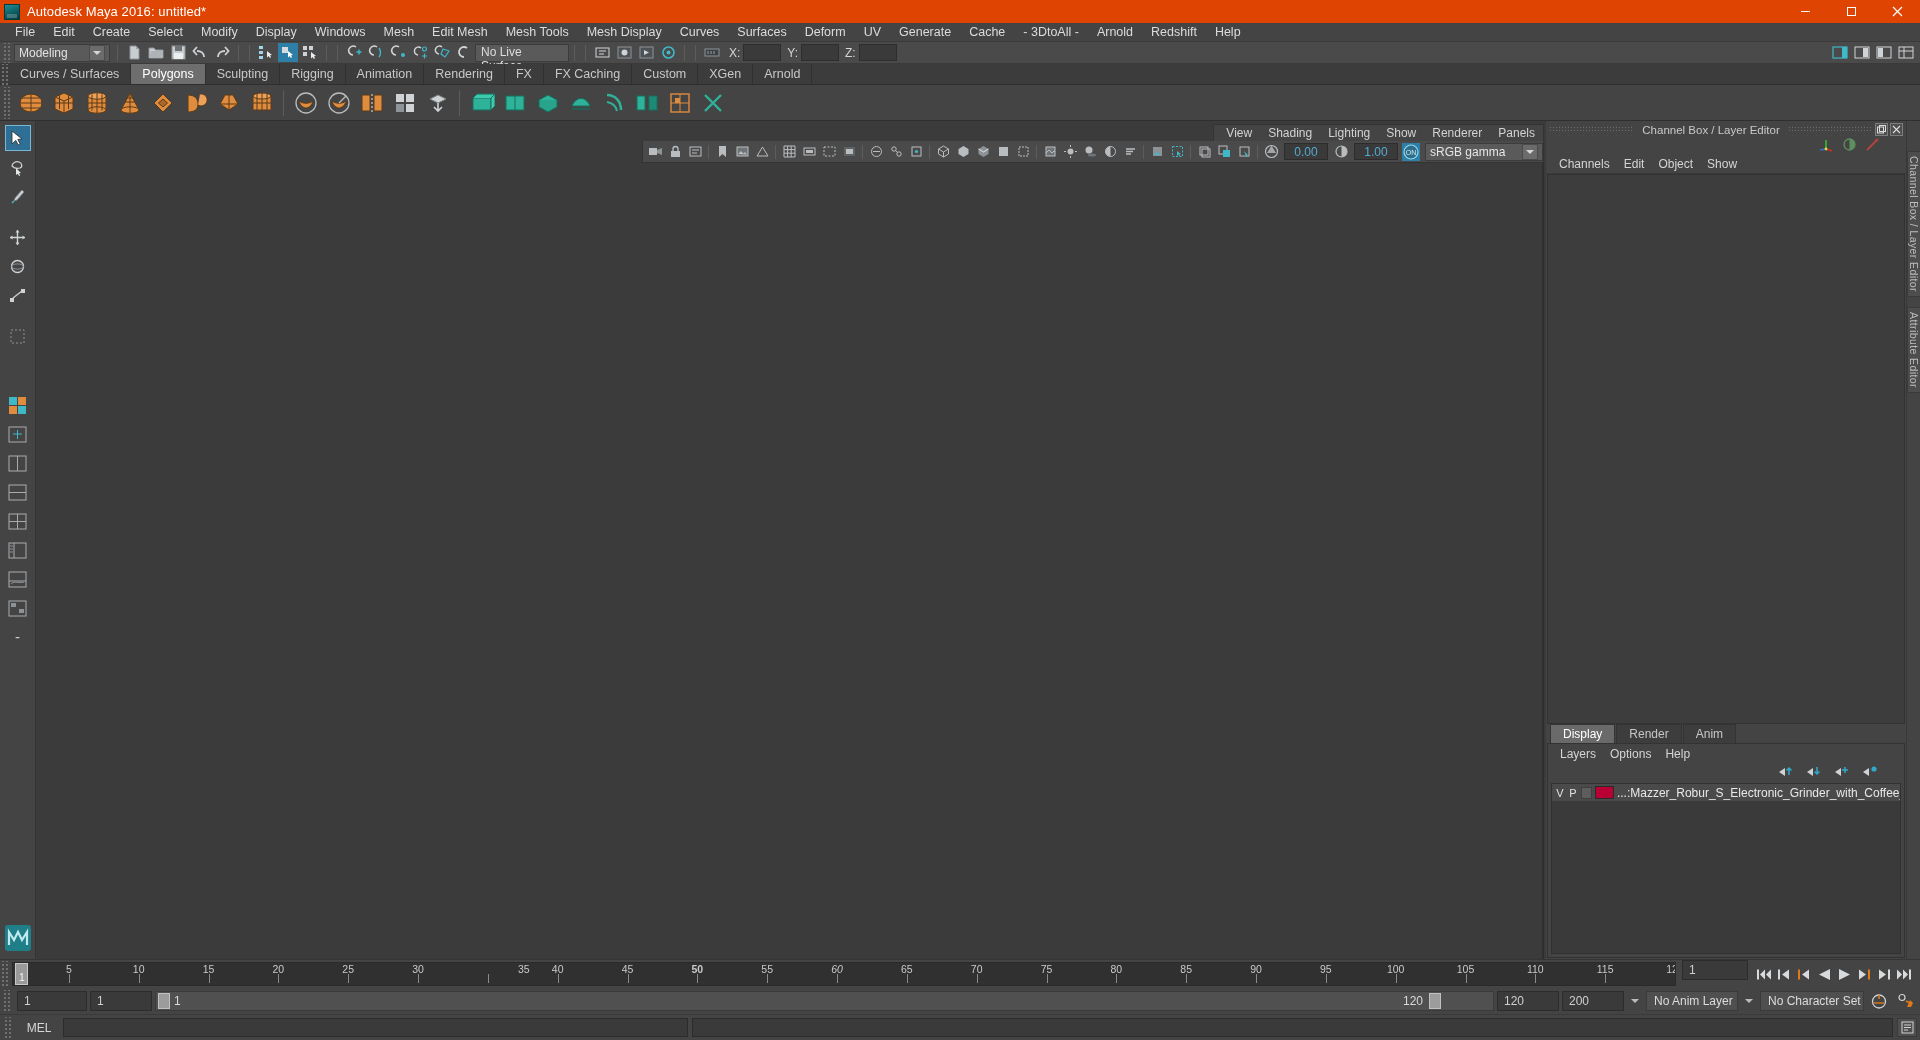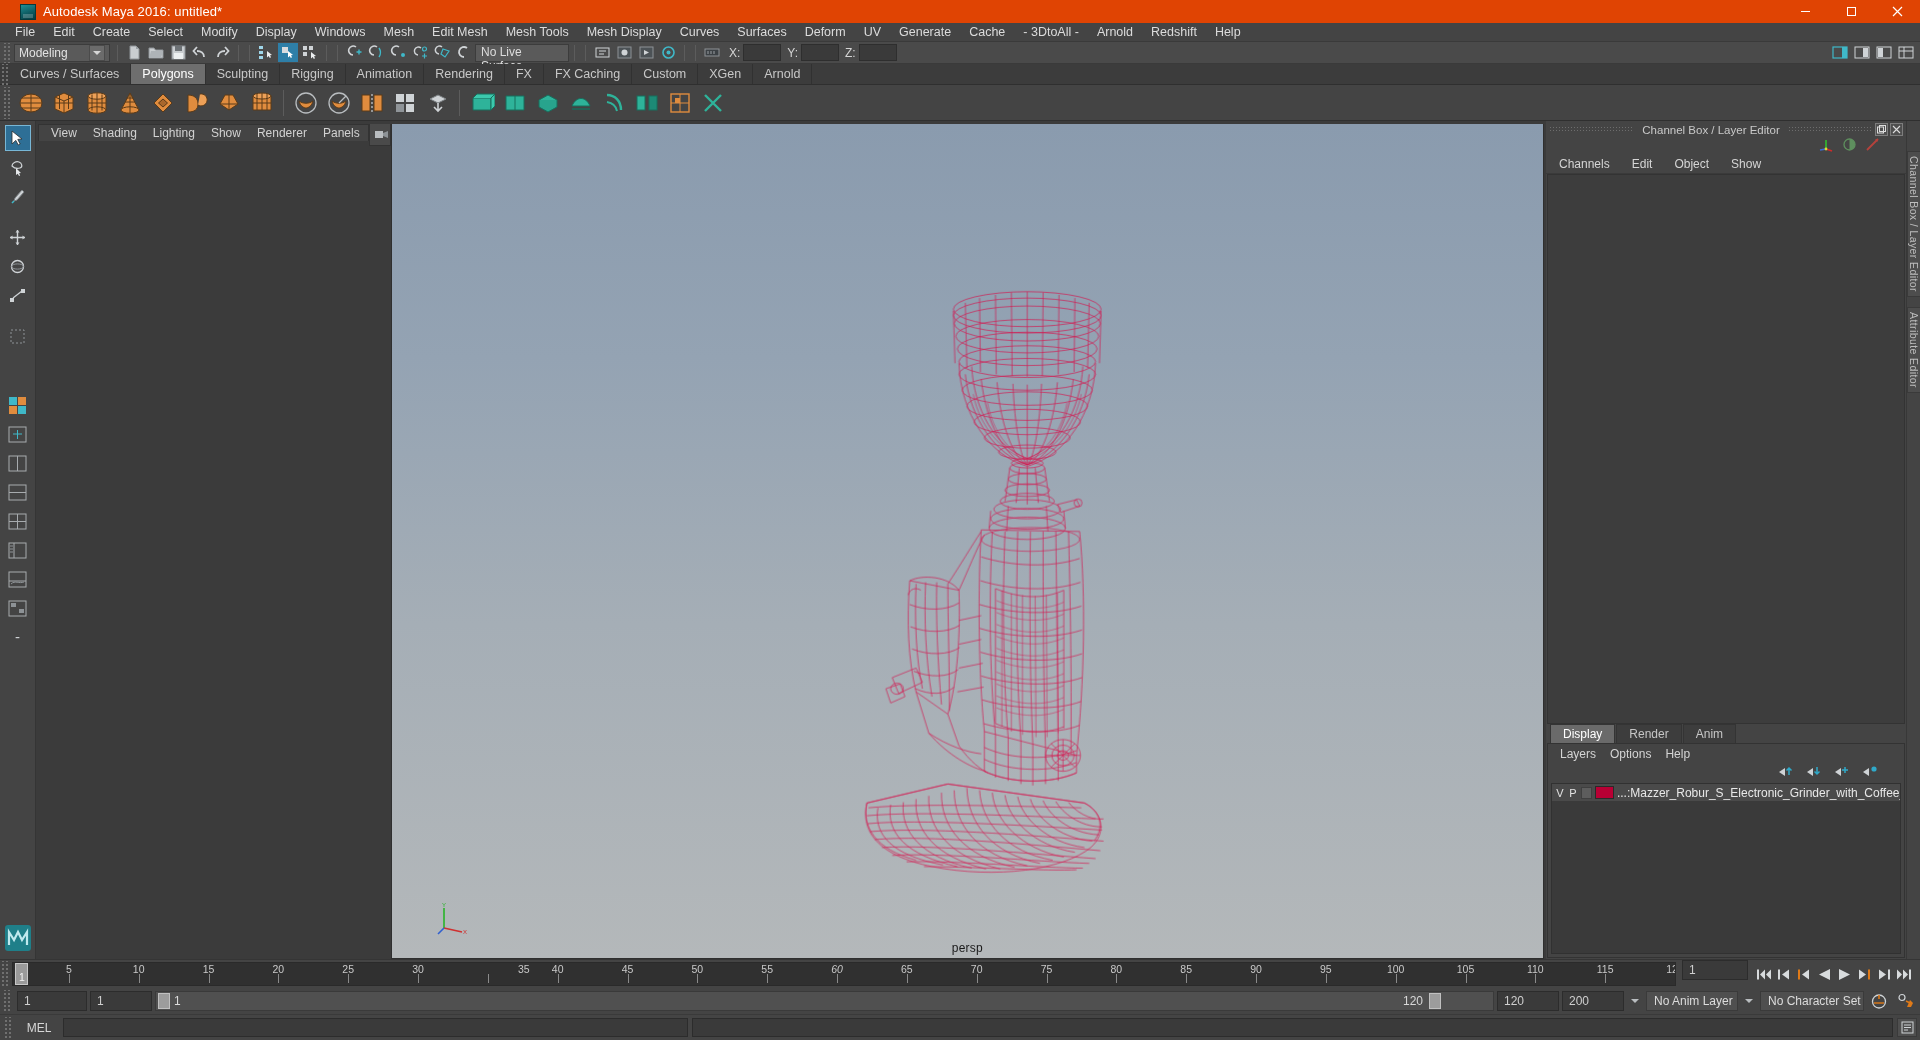--- a/index.html
+++ b/index.html
@@ -9,21 +9,21 @@
     background:#444444;
     color:#cccccc;
     font-size:13px;
     -webkit-font-smoothing:antialiased;
   }
   .app { width:1920px; height:1040px; display:flex; flex-direction:column; position:relative; }
 
   
   .titlebar {
     height:23px; background:#e04403; display:flex; align-items:center;
-    flex:0 0 23px; position:relative;padding-left:16px;
+    flex:0 0 23px; position:relative;
   }
   .title-logo {
     width:16px;height:16px;margin-left:4px;margin-right:7px;
     background:linear-gradient(160deg,#1f8f96 0%,#0e5d63 55%,#083c41 100%);
     border:1px solid #06393d; position:relative; flex:0 0 16px;
   }
   .title-logo::after{
     content:""; position:absolute; left:2px; bottom:1px; right:2px; height:4px;
     background:rgba(255,255,255,.22);
   }
@@ -109,21 +109,21 @@
   }
   .tool-btn {
     width:26px;height:26px;margin-bottom:3px;display:flex;align-items:center;justify-content:center;
     border:1px solid transparent;
   }
   .tool-btn.sel { background:#2e6f96; border-color:#78b7d6; }
   .tool-gap { height:12px; }
   .maya-mark { margin-top:auto; margin-bottom:6px; width:30px;height:30px; }
 
   
-  .vpcol { flex:1 1 auto; display:flex; flex-direction:row; min-width:0; background:#3b3b3b; padding:3px 2px 0 2px;}
+  .vpcol { flex:1 1 auto; display:flex; flex-direction:column; min-width:0; background:#3b3b3b; padding:3px 2px 0 2px;align-items:flex-end;}
   .panelmenu {
     height:17px;flex:0 0 17px;display:flex;align-items:center;background:#444444;
     border:1px solid #333; border-bottom:none; padding-left:4px;
   }
   .pm-item { padding:0 8px;font-size:12px;color:#d2d2d2;line-height:17px; }
   .vptoolbar {
     height:22px;flex:0 0 22px;background:#4a4a4a;display:flex;align-items:center;
     border:1px solid #333;border-top:none; padding-left:2px; overflow:hidden;
   }
   .vp-ico{ width:18px;height:18px;flex:0 0 18px;margin:0 1px;display:flex;align-items:center;justify-content:center;}
@@ -152,21 +152,21 @@
   .rightcol { width:360px;flex:0 0 360px;display:flex;flex-direction:column;background:#444444; }
   .panel-title {
     height:17px;flex:0 0 17px;display:flex;align-items:center;justify-content:center;
     position:relative; background:#444; font-size:11.5px;color:#c9c9c9;
   }
   .dotfill{ flex:1 1 auto;height:7px;
     background-image:radial-gradient(#6d6d6d .8px,transparent .9px);
     background-size:3px 3px; }
   .pt-btn{ width:13px;height:13px;border:1px solid #7d7d7d;margin-left:2px;display:flex;align-items:center;justify-content:center;color:#ddd;font-size:9px;background:#4f4f4f;}
   .cb-toolbar{ height:16px;flex:0 0 16px;display:flex;align-items:center;justify-content:flex-end;padding-right:26px;gap:8px;}
-  .cbmenu{ height:20px;flex:0 0 20px;display:flex;align-items:center;padding-left:6px;border-bottom:1px solid #3a3a3a;gap:8px;}
+  .cbmenu{ height:20px;flex:0 0 20px;display:flex;align-items:center;padding-left:6px;border-bottom:1px solid #3a3a3a;}
   .cbmenu .mi{ padding:0 7px;font-size:12px;color:#d5d5d5; }
   .channelbox{ flex:1 1 auto;background:#3d3d3d;border:1px solid #333;margin:0 1px; min-height:0;}
   .le-tabs{ height:19px;flex:0 0 19px;display:flex;align-items:stretch;padding-left:4px;background:#444;}
   .le-tab{ padding:0 12px;display:flex;align-items:center;font-size:12px;color:#c6c6c6;background:#3d3d3d;border:1px solid #343434;border-bottom:none;margin-right:1px;}
   .le-tab.sel{ background:#6a6a6a;color:#fff; }
   .le-body{ flex:0 0 auto;background:#444;border:1px solid #333;margin:0 1px 1px 1px;display:flex;flex-direction:column;height:215px;}
   .le-menu{ height:19px;display:flex;align-items:center;padding-left:5px;}
   .le-menu .mi{ padding:0 7px;font-size:12px;color:#d4d4d4; }
   .le-icons{ height:18px;display:flex;align-items:center;justify-content:flex-end;padding-right:26px;gap:12px;}
   .le-list{ flex:1 1 auto;background:#3a3a3a;border:1px solid #313131;margin:2px 3px 3px 3px;overflow:hidden;min-height:0;}
@@ -1262,21 +1262,21 @@
         <div class="ticklab" style="left: 20.1681%;">25</div>
         <div class="ticksm" style="left: 20.1681%;"></div>
         <div class="ticklab" style="left: 24.3697%;">30</div>
         <div class="ticksm" style="left: 24.3697%;"></div>
         <div class="ticklab" style="left: 28.5714%; margin-left: 36px;">35</div>
         <div class="ticksm" style="left: 28.5714%;"></div>
         <div class="ticklab" style="left: 32.7731%;">40</div>
         <div class="ticksm" style="left: 32.7731%;"></div>
         <div class="ticklab" style="left: 36.9748%;">45</div>
         <div class="ticksm" style="left: 36.9748%;"></div>
-        <div class="ticklab" style="left: 41.1765%;">50</div>
+        <div class="ticklab" style="left: 41.1765%; font-weight: bold;">50</div>
         <div class="ticksm" style="left: 41.1765%;"></div>
         <div class="ticklab" style="left: 45.3782%;">55</div>
         <div class="ticksm" style="left: 45.3782%;"></div>
         <div class="ticklab" style="left: 49.5798%; font-style: italic;">60</div>
         <div class="ticksm" style="left: 49.5798%;"></div>
         <div class="ticklab" style="left: 53.7815%;">65</div>
         <div class="ticksm" style="left: 53.7815%;"></div>
         <div class="ticklab" style="left: 57.9832%;">70</div>
         <div class="ticksm" style="left: 57.9832%;"></div>
         <div class="ticklab" style="left: 62.1849%;">75</div>

